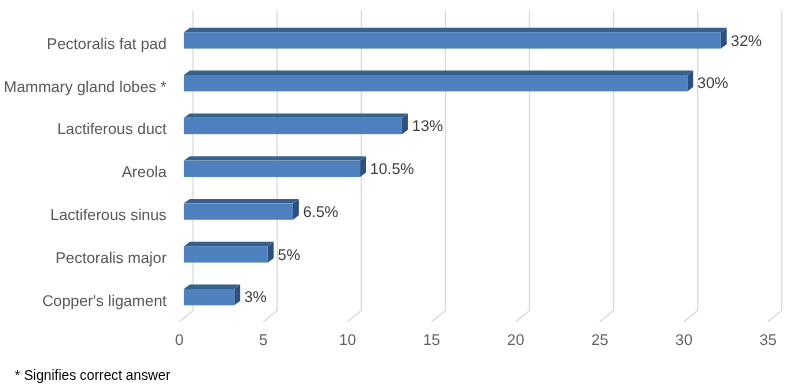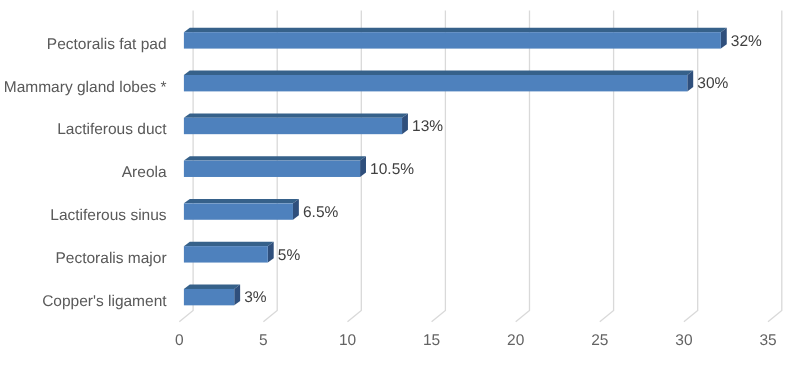--- a/index.html
+++ b/index.html
@@ -93,13 +93,14 @@
         <text x="179.29999999999998" y="345.1" text-anchor="middle" fill="#636363" class="axis-label">0</text>
         <text x="263.4" y="345.1" text-anchor="middle" fill="#636363" class="axis-label">5</text>
         <text x="347.49999999999994" y="345.1" text-anchor="middle" fill="#636363" class="axis-label">10</text>
         <text x="431.59999999999997" y="345.1" text-anchor="middle" fill="#636363" class="axis-label">15</text>
         <text x="515.7" y="345.1" text-anchor="middle" fill="#636363" class="axis-label">20</text>
         <text x="599.8000000000001" y="345.1" text-anchor="middle" fill="#636363" class="axis-label">25</text>
         <text x="683.9000000000001" y="345.1" text-anchor="middle" fill="#636363" class="axis-label">30</text>
         <text x="768.0000000000001" y="345.1" text-anchor="middle" fill="#636363" class="axis-label">35</text>
       </g>
   </svg>
+  <div class="footnote">* Signifies correct answer</div>
 </div>
 
 </body></html>

